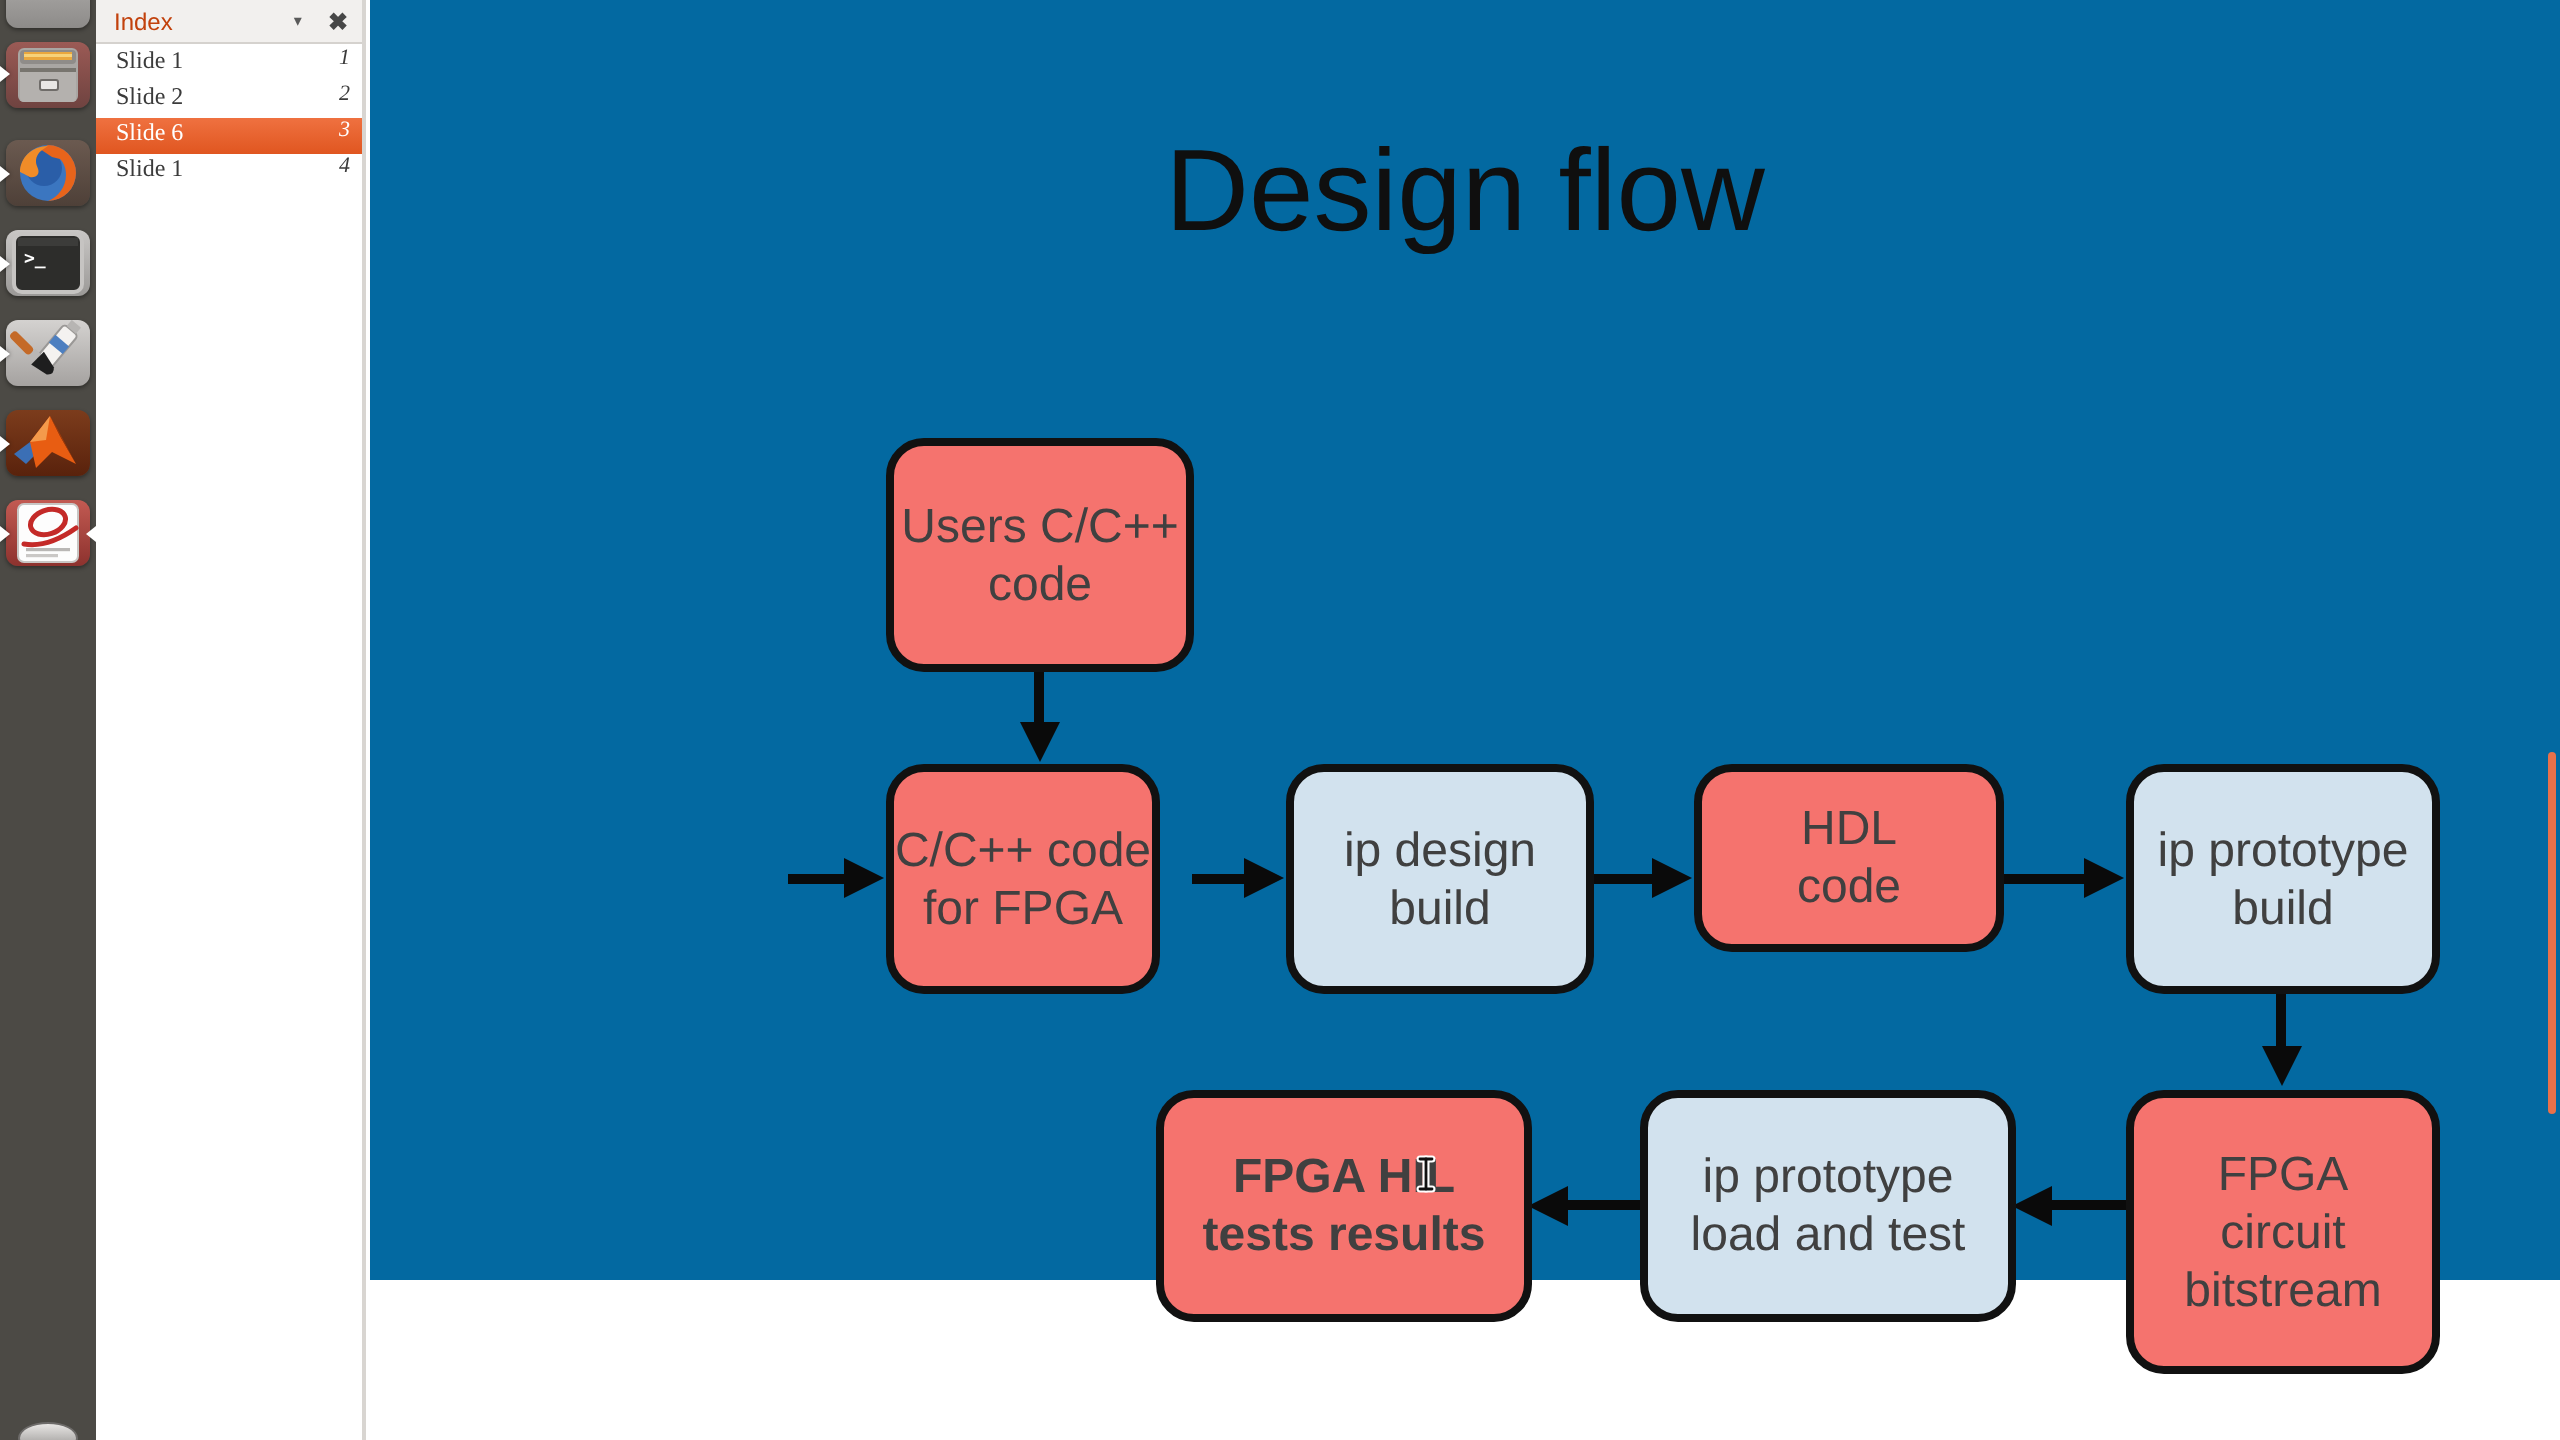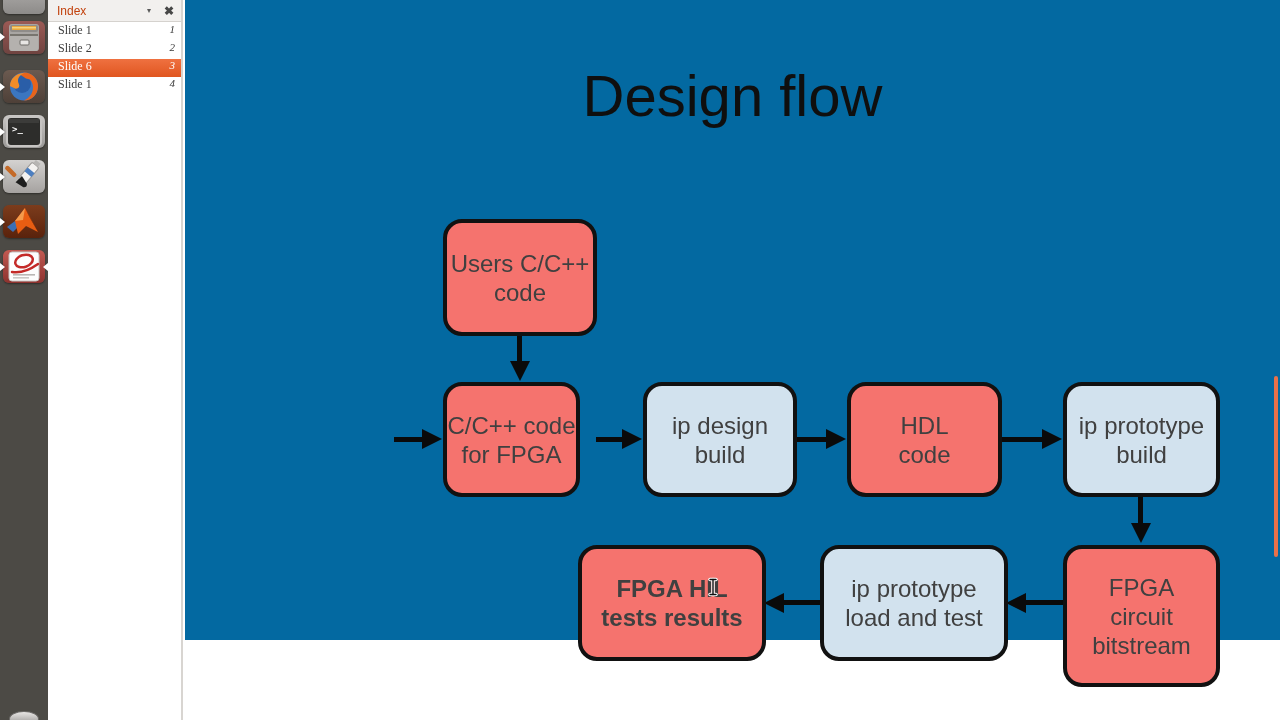--- a/index.html
+++ b/index.html
@@ -189,21 +189,21 @@
   <div class="viewport">
     <div class="slide-title">Design flow</div>
   </div>
 
   <div class="node red" style="left:443px; top:219px; width:154px; height:117px;">Users C/C++
 code</div>
   <div class="node red" style="left:443px; top:382px; width:137px; height:115px;">C/C++ code
 for FPGA</div>
   <div class="node blue" style="left:643px; top:382px; width:154px; height:115px;">ip design
 build</div>
-  <div class="node red" style="left:847px; top:382px; width:155px; height:115px;">HDL
+  <div class="node red" style="left:847px; top:382px; width:155px; height:94px;">HDL
 code</div>
   <div class="node blue" style="left:1063px; top:382px; width:157px; height:115px;">ip prototype
 build</div>
   <div class="node red" style="left:578px; top:545px; width:188px; height:116px;font-weight:bold;">FPGA HIL
 tests results</div>
   <div class="node blue" style="left:820px; top:545px; width:188px; height:116px;">ip prototype
 load and test</div>
   <div class="node red" style="left:1063px; top:545px; width:157px; height:142px;">FPGA
 circuit
 bitstream</div>

